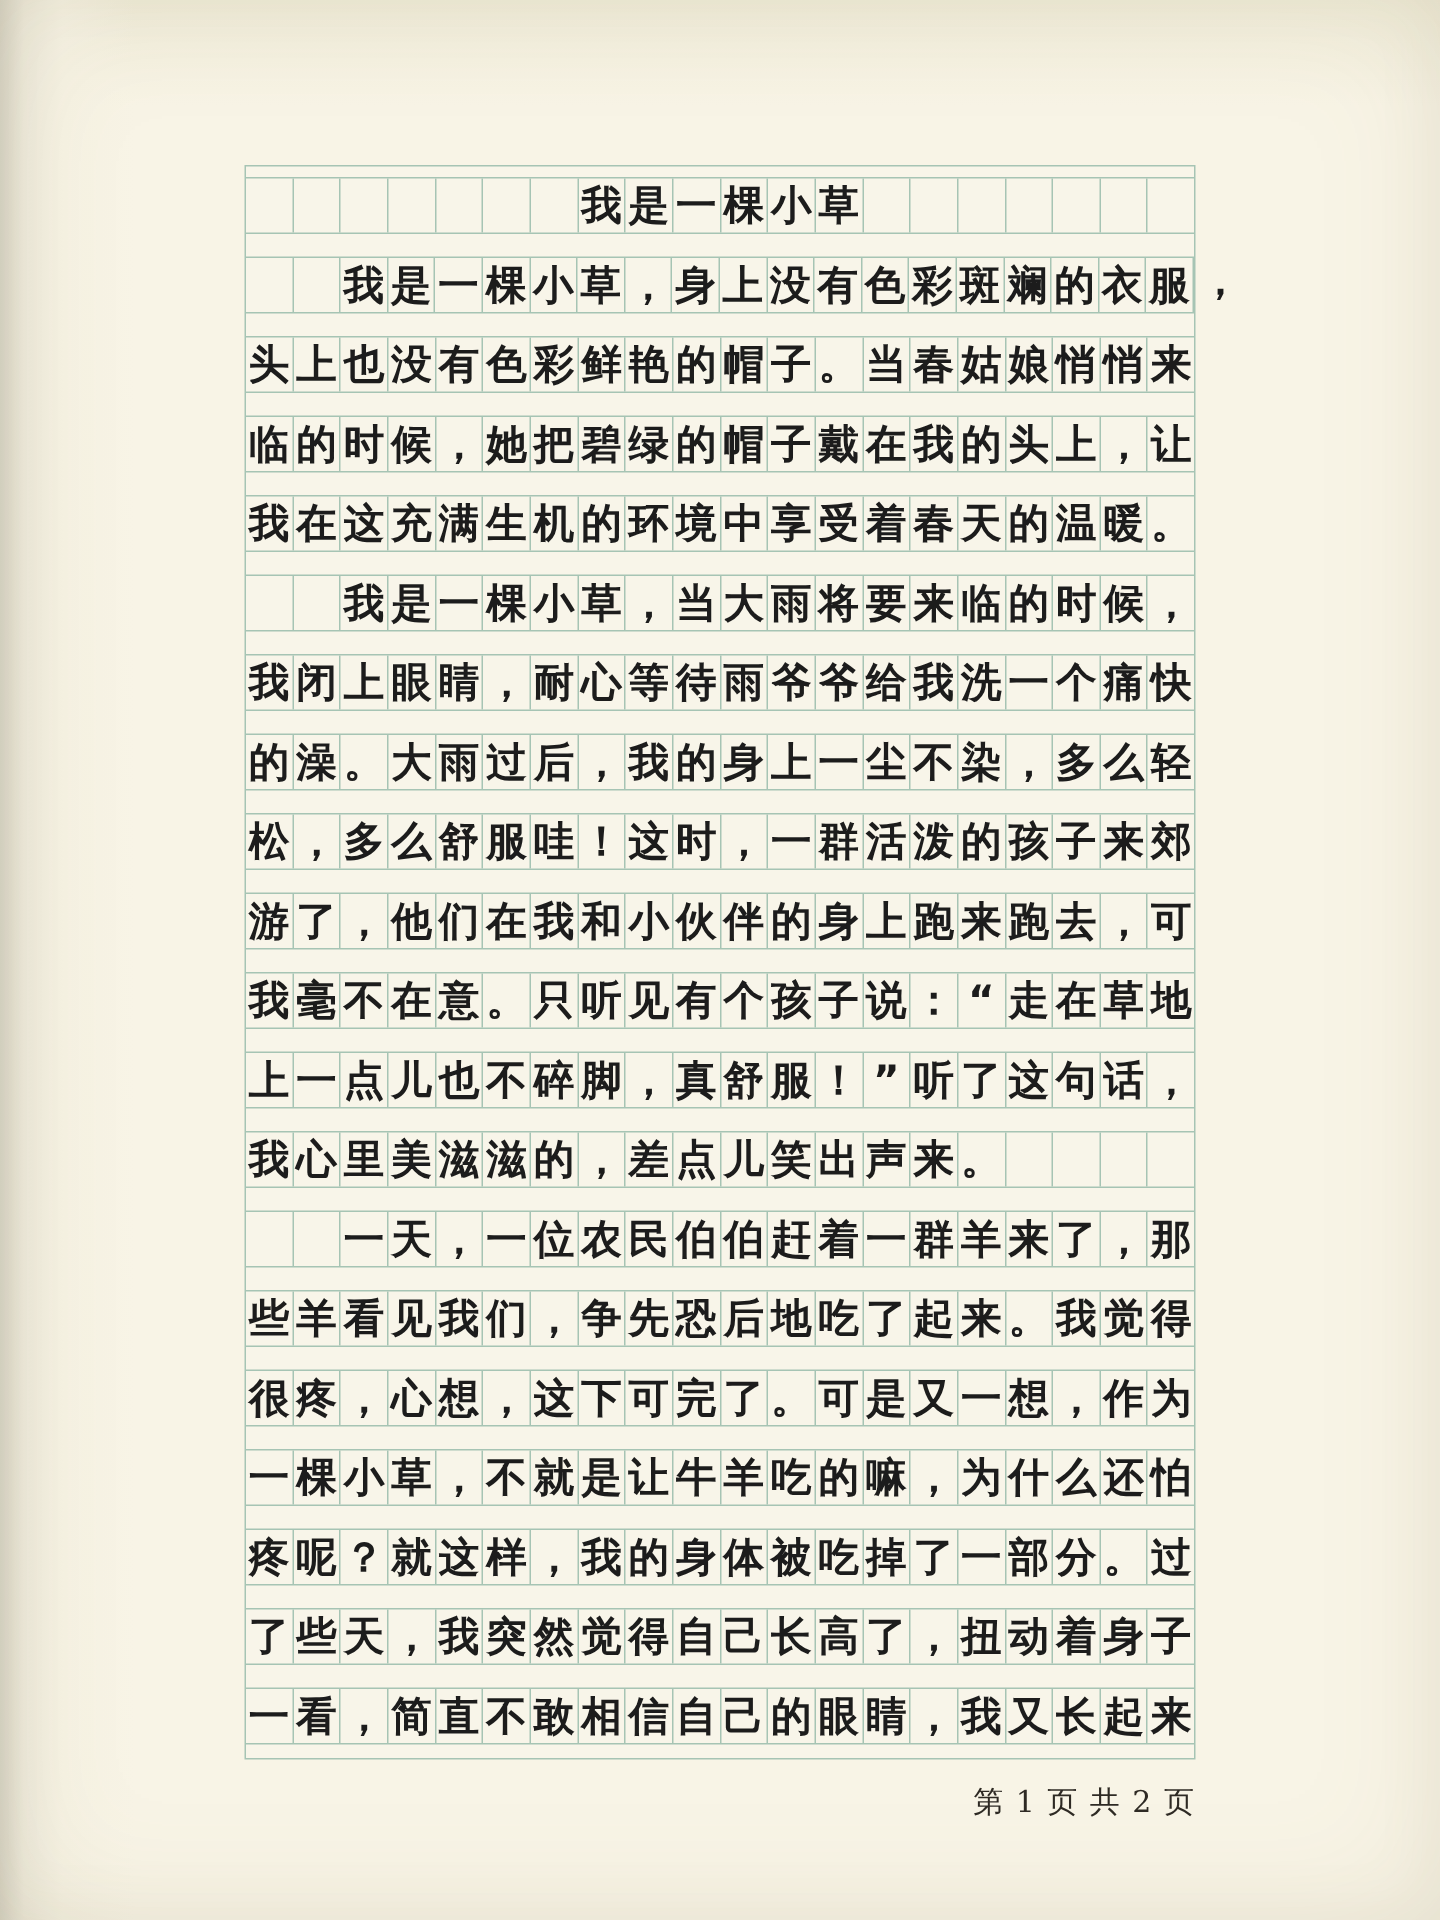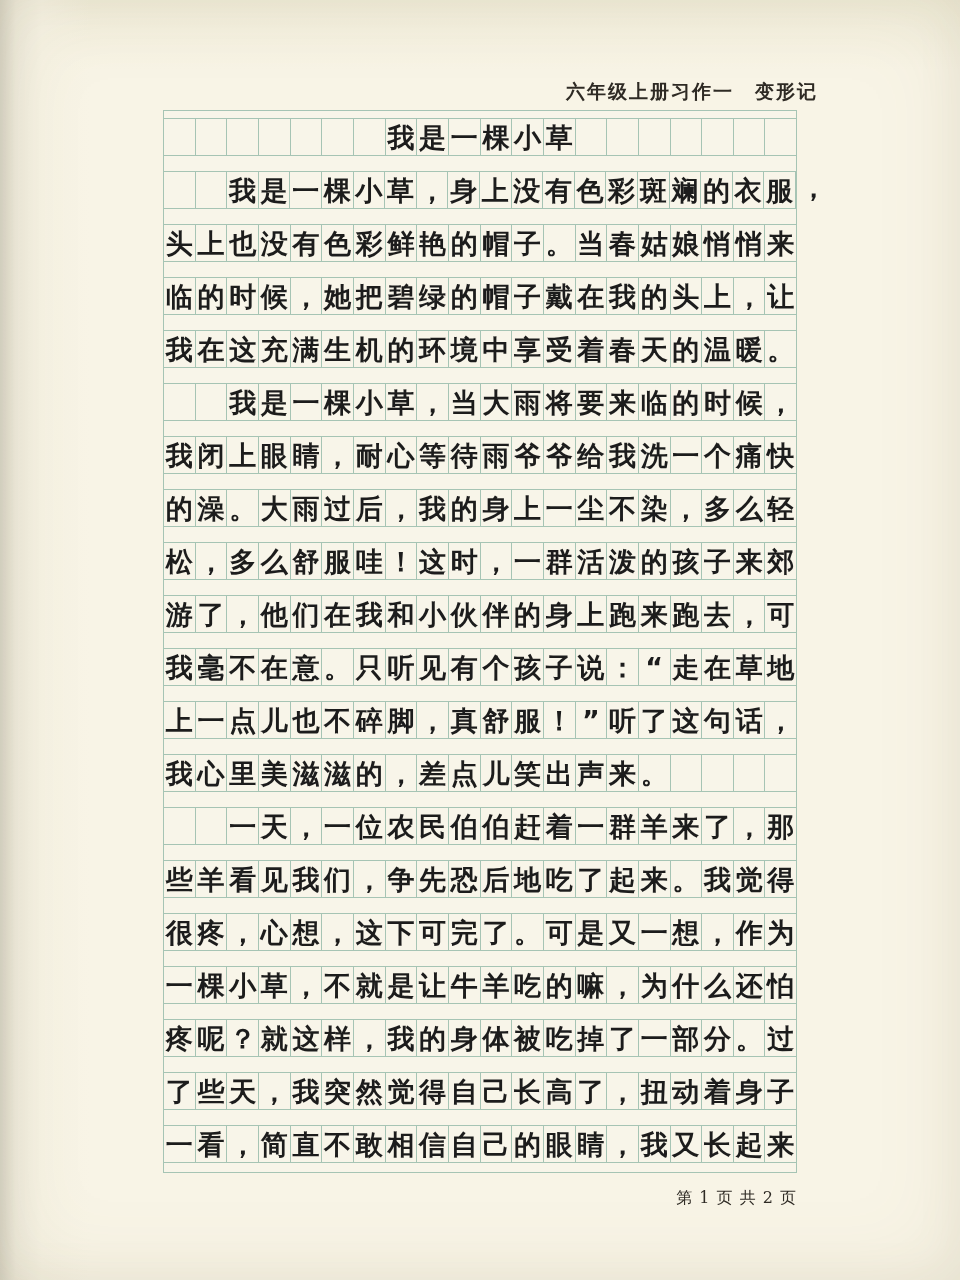--- a/index.html
+++ b/index.html
@@ -70,31 +70,30 @@
     bottom:7px;
     font-size:27px;
     line-height:1;
     font-weight:700;
     color:var(--ink);
   }
   .footer-line{
     position:absolute;
     top:1188px;right:163px;
     font-family:"DejaVu Serif",serif;
-    font-size:16px;
+    font-size:20px;
     letter-spacing:1px;
     color:var(--meta);
     white-space:pre;
   }
 </style>
 </head>
 <body>
 
 <div class="sheet">
-  <div class="header-line">六年级上册习作一　变形记</div>
 
   <div class="grid">
       <div class="cells-row">
         <div class="cell"></div>
         <div class="cell"></div>
         <div class="cell"></div>
         <div class="cell"></div>
         <div class="cell"></div>
         <div class="cell"></div>
         <div class="cell"></div>

